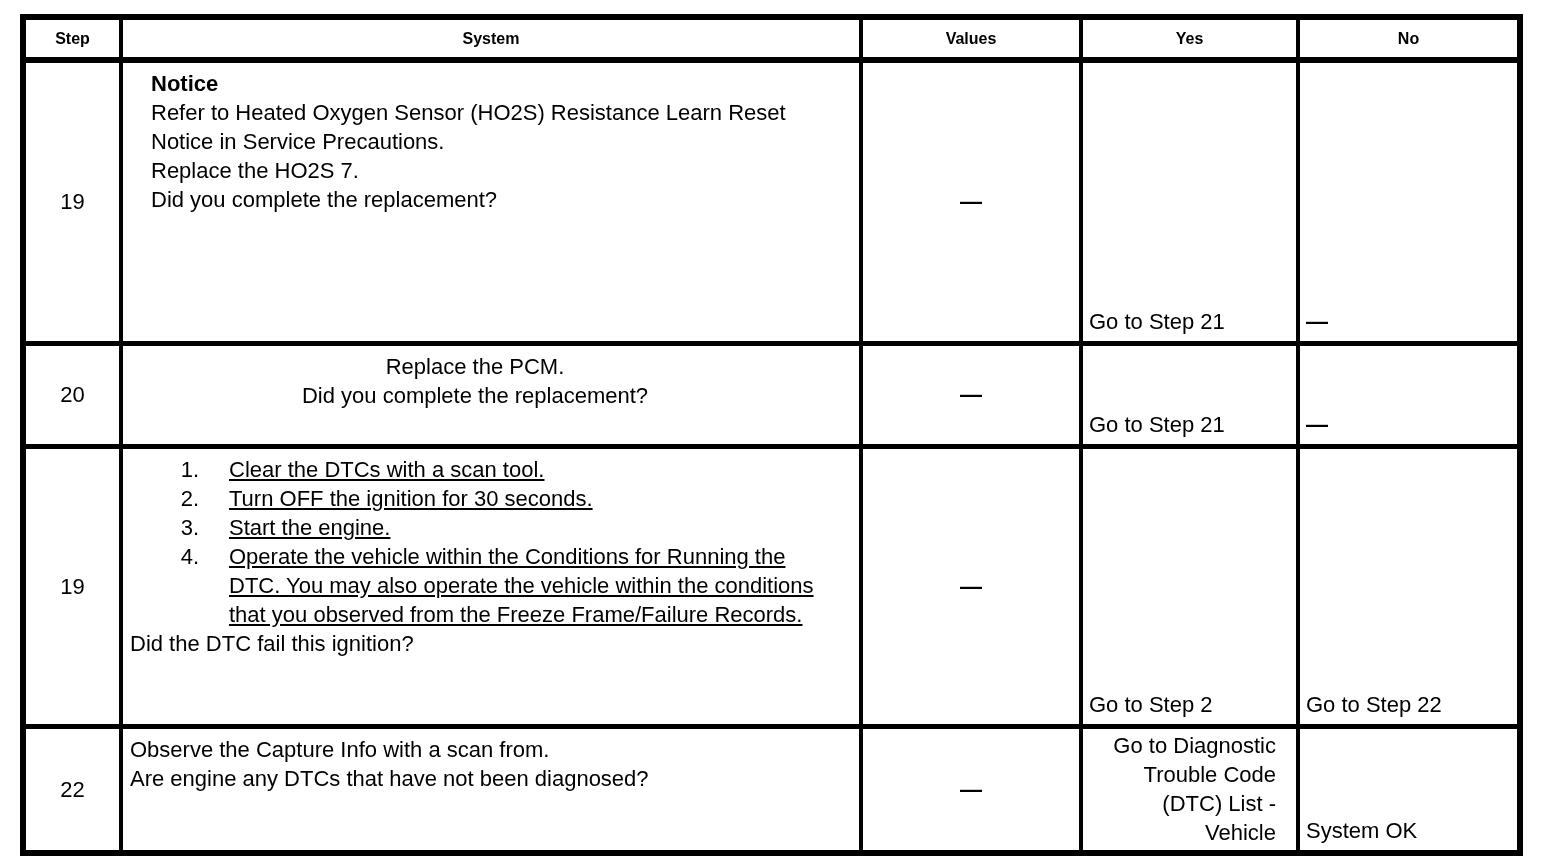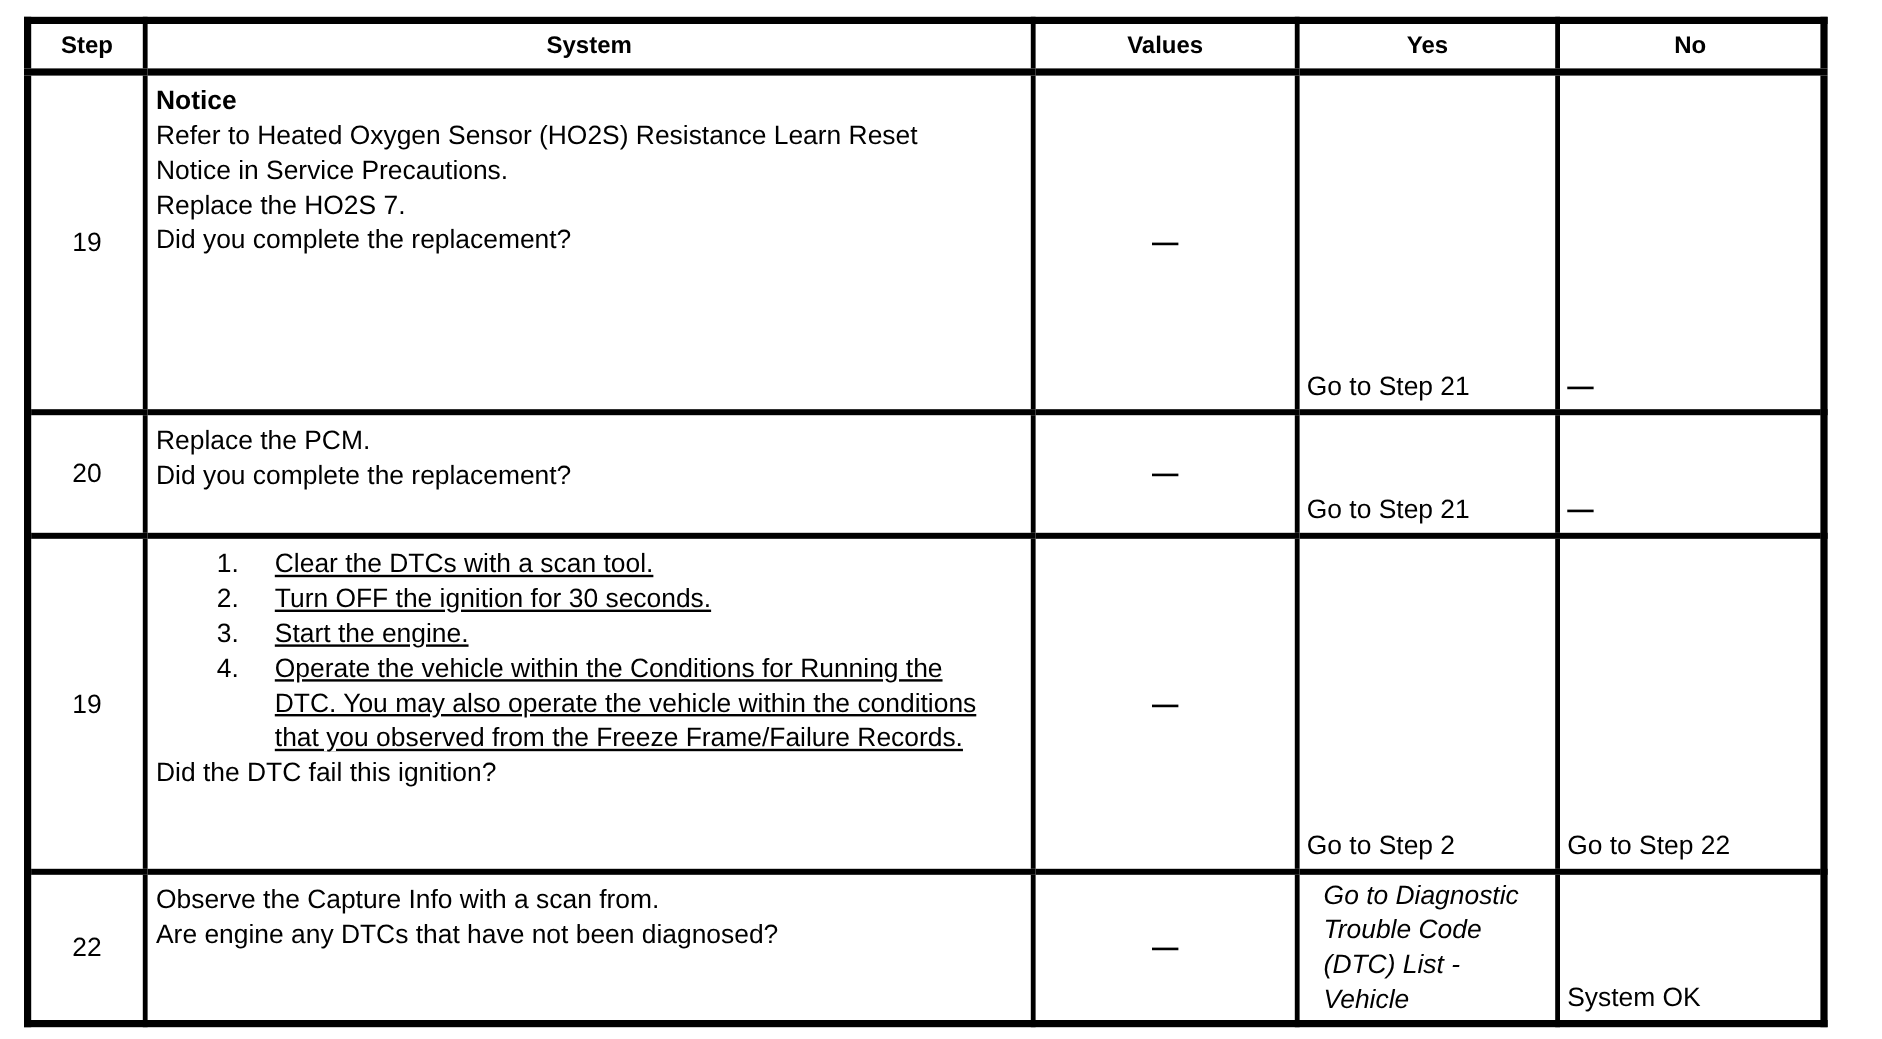--- a/index.html
+++ b/index.html
@@ -33,21 +33,21 @@
   table.diag, table.diag th, table.diag td {
     border: 4px solid #000000;
   }
   table.diag { border-width: 6px; }
   table.diag th, table.diag td {
     border-top-width: 5px;
     border-bottom-width: 5px;
   }
   thead th {
     font-weight: bold;
-    font-size: 20px;
+    font-size: 16px;
     text-align: center;
     vertical-align: middle;
     border-bottom-width: 6px !important;
     padding: 0;
   }
   tr.hdr   { height: 43px;  }
   tr.r19   { height: 283px; }
   tr.r20   { height: 103px; }
   tr.r21   { height: 280px; }
   tr.r22   { height: 127px; }
@@ -57,22 +57,22 @@
     vertical-align: middle;
     padding: 0;
   }
   td.action { padding: 0; vertical-align: top; }
   .action-inner {
     display: flex;
     flex-direction: column;
     box-sizing: border-box;
     padding: 6px 8px 6px 7px;
   }
-  .ai-19 { height: 271px; }
-  .ai-20 { height: 92px;  }
+  .ai-19 { height: 271px; margin-left: 21px; }
+  .ai-20 { height: 92px; text-align: center;  }
   .ai-21 { height: 268px; }
   .ai-22 { height: 116px; }
   .action-inner p { margin: 0; max-width: 690px; }
   .gap { margin-top: 38px; }
   .notice { font-weight: bold; }
   .question { margin-top: auto; max-width: 690px; }
 
   ol.steps {
     margin: 0;
     padding: 0;
@@ -92,24 +92,23 @@
     font-weight: bold;
     padding: 0;
   }
   td.goto {
     text-align: left;
     vertical-align: bottom;
     padding: 0 6px 5px 6px;
   }
   td.goto.dash { font-weight: bold; }
   td.goto-multi {
-    text-align: left;
+    text-align: right;
     vertical-align: middle;
     padding: 0 20px;
-    font-style: italic;
   }
 </style>
 </head>
 <body>
 
 <div class="page">
   <table class="diag">
     <colgroup>
       <col style="width:98px">
       <col style="width:740px">

